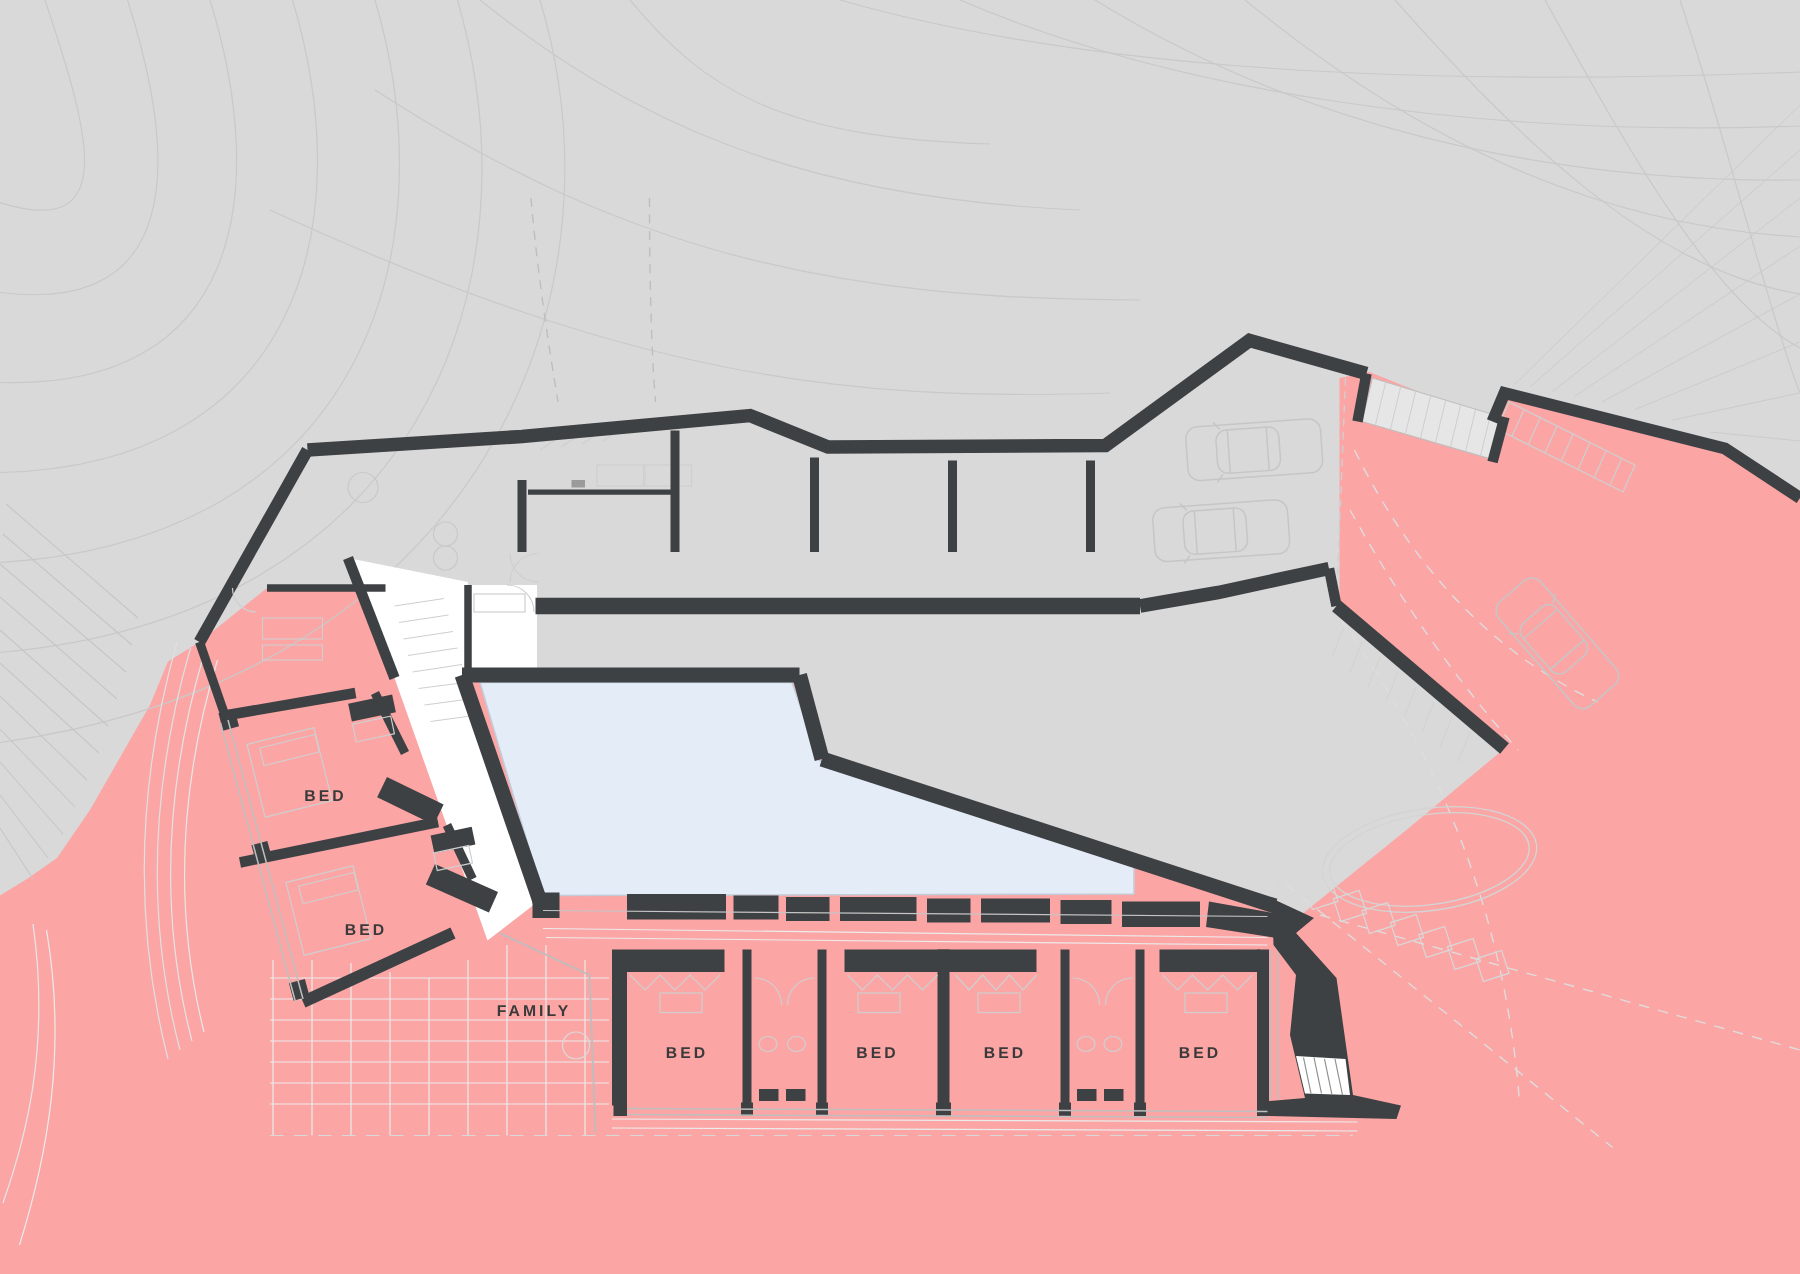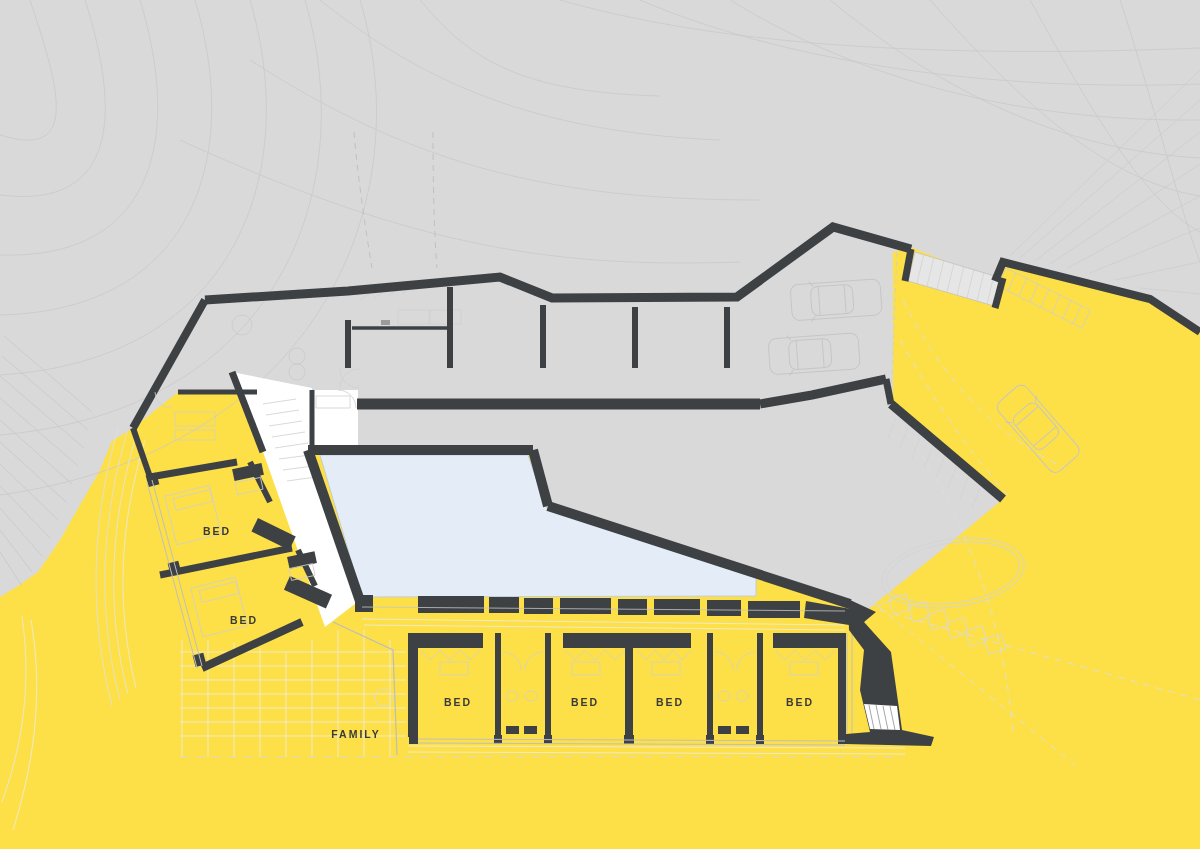--- a/index.html
+++ b/index.html
@@ -1,16 +1,16 @@
 <!DOCTYPE html>
 <html><head>
 <meta charset="utf-8">
 <style>
   html,body{margin:0;padding:0;background:#fff;}
-  #plan{position:relative;width:1200px;height:849px;overflow:hidden;background:#fde047;
+  #plan{position:relative;width:1200px;height:849px;overflow:hidden;background:#fca5a5;
         font-family:"Liberation Sans",sans-serif;}
   #plan svg{position:absolute;left:0;top:0;}
   .room-label{position:absolute;transform:translate(-50%,-50%);
       font-size:10.5px;font-weight:600;letter-spacing:2px;color:#3a3a3a;white-space:nowrap;}
 </style>
 </head>
 <body>
 
 <div id="plan">
 <svg width="1200" height="849" viewBox="0 0 1200 849">
@@ -390,19 +390,19 @@
   <g stroke="#cfcfcf" stroke-width="0.8" fill="none">
     <path d="M340,369 A19,19 0 0 0 359,388"></path>
     <path d="M340,388 A19,19 0 0 1 359,369"></path>
     <path d="M155,392 A16,16 0 0 0 171,408"></path>
   </g>
 </svg>
 
 <div id="labels">
       <div class="room-label" style="left: 217px; top: 531px; color: rgb(58, 58, 58);">BED</div>
       <div class="room-label" style="left: 244px; top: 620px; color: rgb(58, 58, 58);">BED</div>
-      <div class="room-label" style="left: 356px; top: 734px; color: rgb(58, 58, 58);">FAMILY</div>
+      <div class="room-label" style="left: 356px; top: 674px; color: rgb(58, 58, 58);">FAMILY</div>
       <div class="room-label" style="left: 458px; top: 702px; color: rgb(58, 58, 58);">BED</div>
       <div class="room-label" style="left: 585px; top: 702px; color: rgb(58, 58, 58);">BED</div>
       <div class="room-label" style="left: 670px; top: 702px; color: rgb(58, 58, 58);">BED</div>
       <div class="room-label" style="left: 800px; top: 702px; color: rgb(58, 58, 58);">BED</div>
     </div>
 </div>
 
 </body></html>

